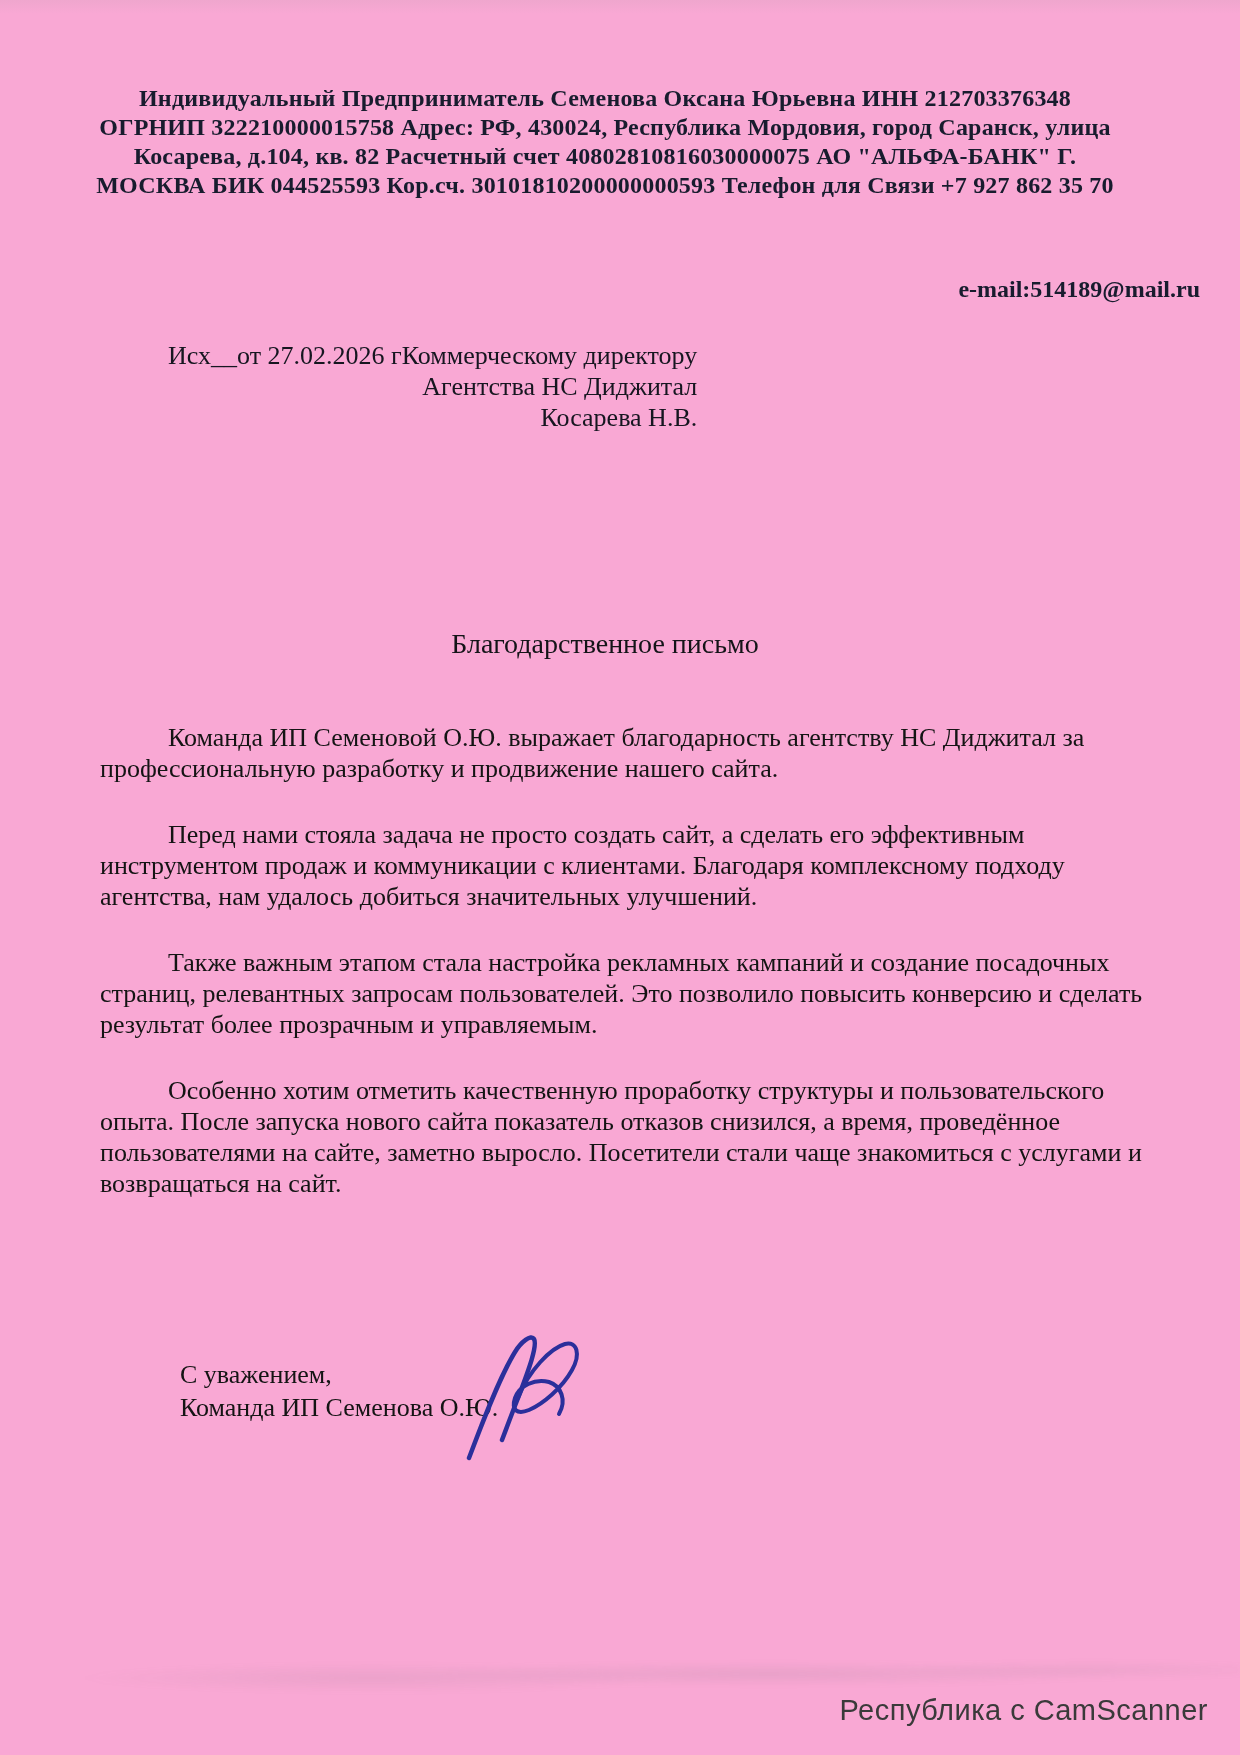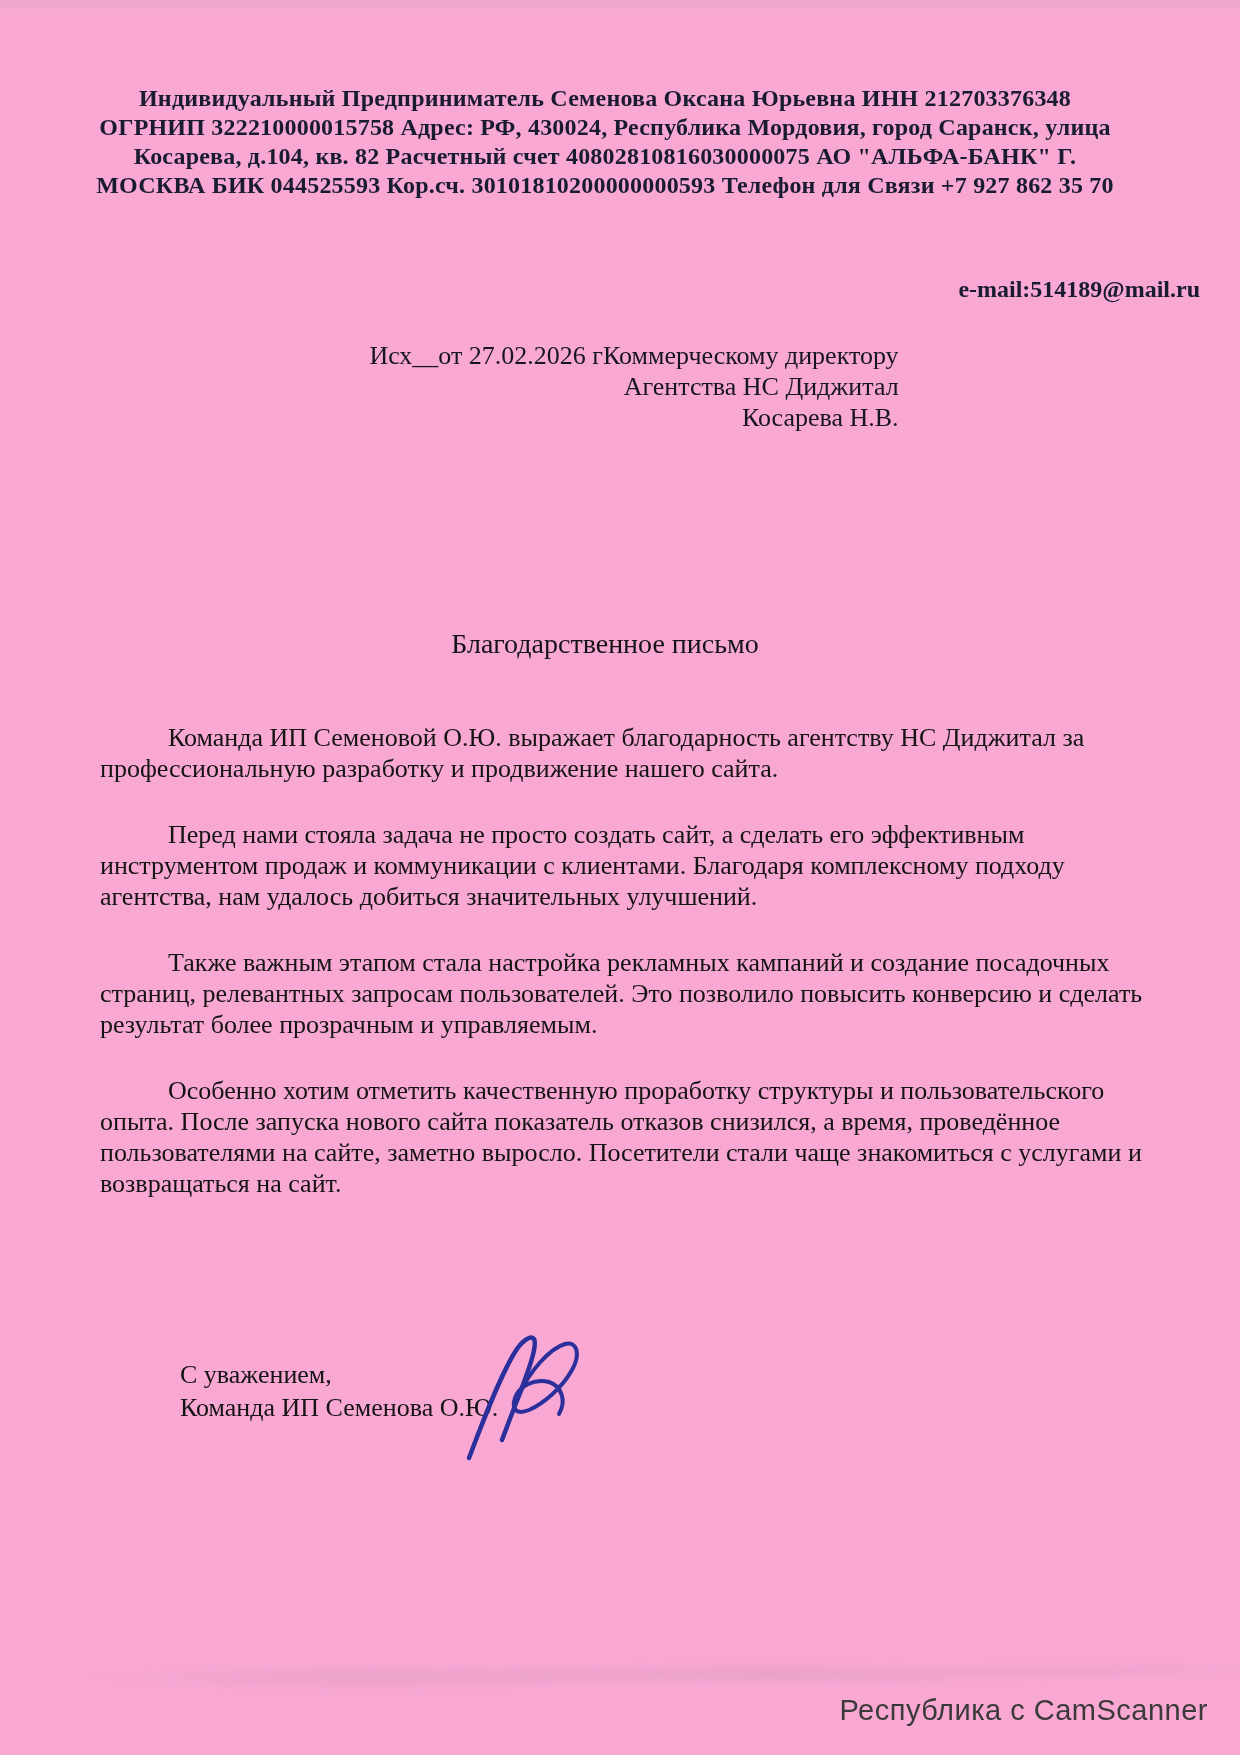--- a/index.html
+++ b/index.html
@@ -36,21 +36,21 @@
     color:#181c2e;
     letter-spacing:0.2px;
   }
   .email-line{
     position:absolute;left:10px;top:228px;width:1190px;
     text-align:right;font-weight:bold;font-size:24px;color:#181c2e;margin-top:48px;
   }
 
   .meta-row{
     position:absolute;left:100px;top:340px;width:1000px;
-    display:flex;justify-content:center;align-items:flex-start;
+    display:flex;justify-content:flex-start;align-items:flex-start;
     font-size:26px;line-height:31px;
   }
   .outgoing-ref{padding-left:68px;white-space:nowrap;}
   .recipient{text-align:right;}
 
   .letter-title{
     position:absolute;left:10px;top:628px;width:1190px;
     text-align:center;font-size:28px;color:#141418;
   }
 

